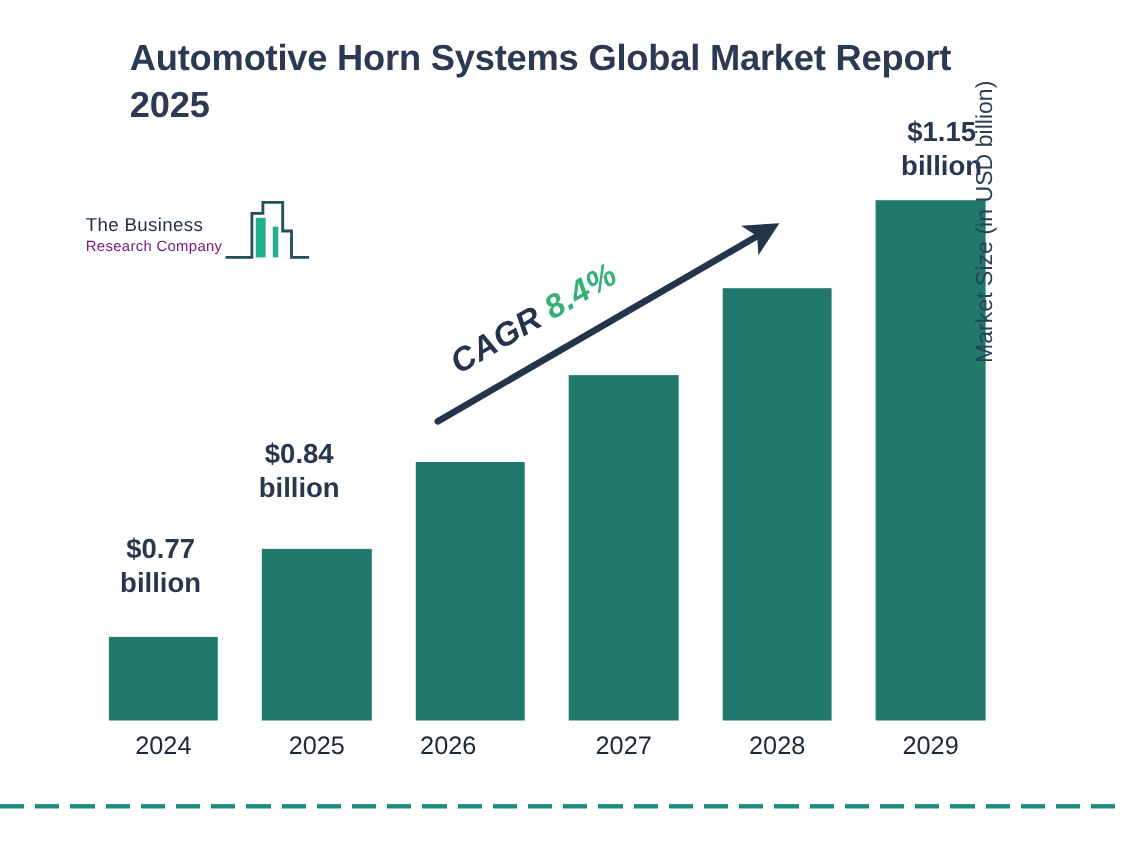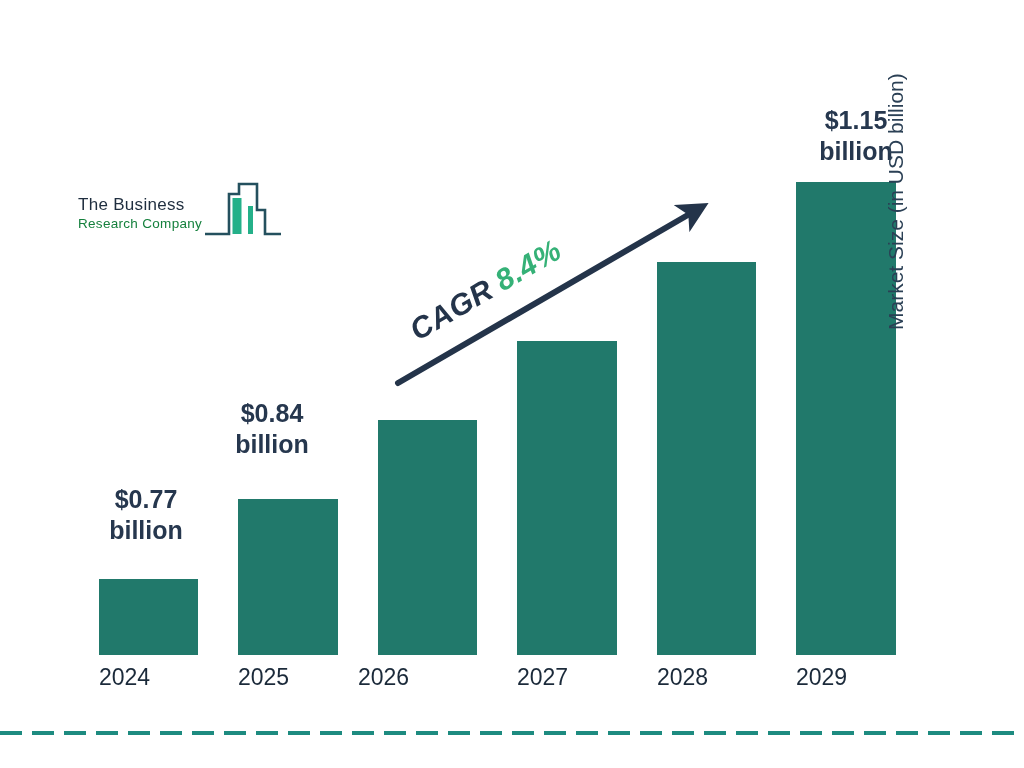--- a/index.html
+++ b/index.html
@@ -14,29 +14,29 @@
   .title{
     position:absolute;left:118px;top:32px;width:800px;
     font-size:33px;font-weight:bold;line-height:1.28;
     color:#2b3a52;letter-spacing:-0.2px;
   }
 
   
   .logo{position:absolute;left:78px;top:186px;width:205px;height:70px;}
   .logo-text{position:absolute;left:0;top:10px;color:#1d2d3e;}
   .logo-line1{font-size:17px;letter-spacing:0.3px;line-height:1;color:#1f2e3f;}
-  .logo-line2{font-size:13.5px;letter-spacing:0.3px;line-height:1;margin-top:4px;color:#15803d;}
+  .logo-line2{font-size:13.5px;letter-spacing:0.3px;line-height:1;margin-top:4px;color:#701a75;}
   .logo-mark{position:absolute;left:125px;top:-6px;width:80px;height:62px;}
 
   
   .plot{position:absolute;left:0;top:0;width:1024px;height:768px;}
   .bar{position:absolute;background:#21796b;}
 
   .xlabel{
-    position:absolute;font-size:23px;color:#1b2a3a;
+    position:absolute;text-align:center;font-size:23px;color:#1b2a3a;
     top:662px;height:30px;line-height:30px;
   }
 
   .vlabel{
     position:absolute;font-size:25px;font-weight:bold;color:#26374e;
     line-height:1.24;text-align:center;
   }
 
   .ylabel{
     position:absolute;left:884px;top:330px;width:300px;
@@ -60,20 +60,21 @@
   .footer-rule{
     position:absolute;left:0;top:731px;width:1024px;height:4px;
     background:repeating-linear-gradient(to right,#1d8b80 0px,#1d8b80 22px,#ffffff 22px,#ffffff 32px);
   }
 </style>
 </head>
 <body>
 
 <div id="stage">
 
+  <div class="title">Automotive Horn Systems Global Market Report 2025</div>
 
   <div class="logo">
     <div class="logo-text">
       <div class="logo-line1">The Business</div>
       <div class="logo-line2">Research Company</div>
     </div>
     <div class="logo-mark">
       <svg viewBox="0 0 80 62" width="80" height="62">
         <path d="M2 54 L26 54 L26 14 L36 14 L36 4 L54 4 L54 30 L62 30 L62 54 L78 54" fill="none" stroke="#24505e" stroke-width="2.6"></path>
         <rect x="29.5" y="18" width="9" height="36" fill="#24b089"></rect>

